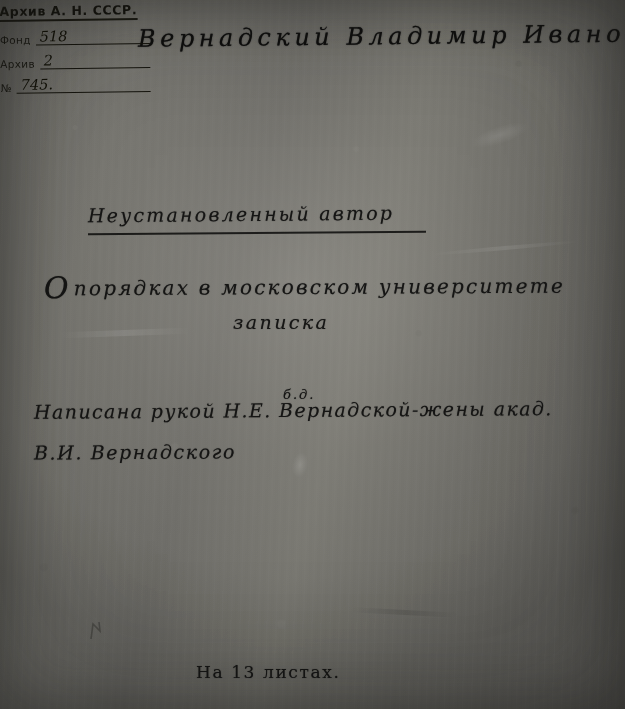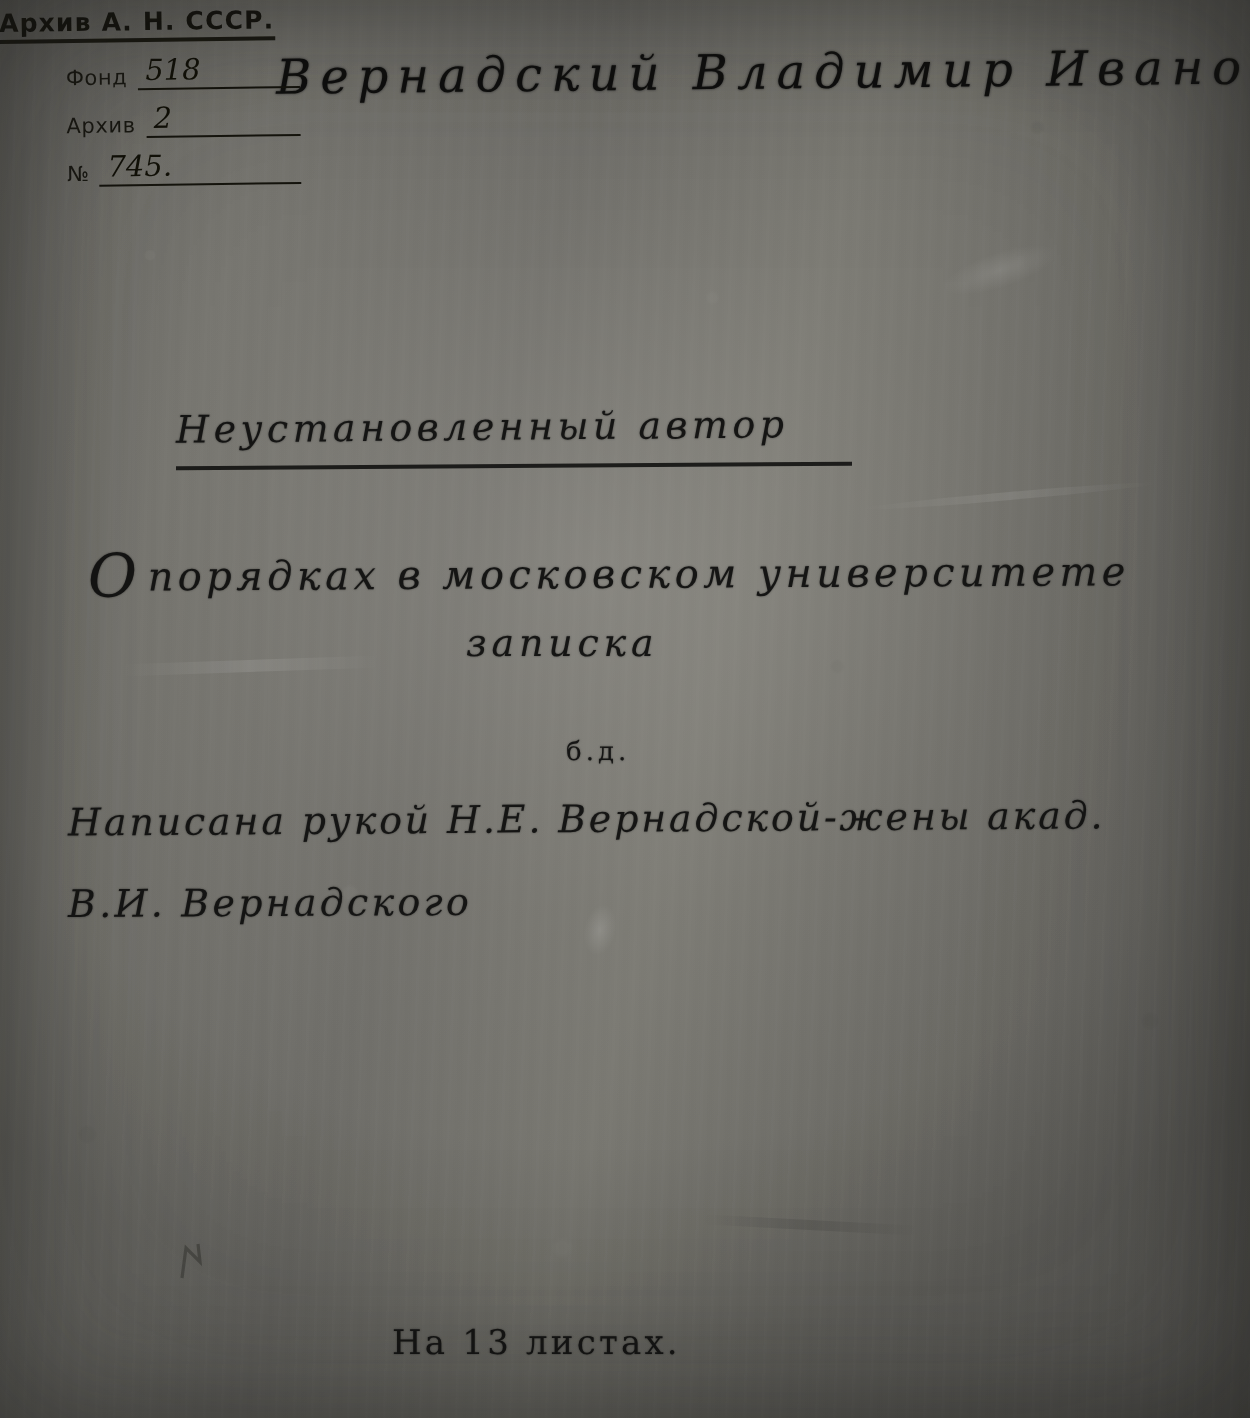--- a/index.html
+++ b/index.html
@@ -108,21 +108,20 @@
     display: flex;
     align-items: flex-end;
     margin-top: 7px;
     font-size: 11px;
     font-family: "DejaVu Sans", sans-serif;
     color: #1b1a14;
   }
   #stamp .row .lbl {
     font-size: 10.5px;
     letter-spacing: .3px;
-    padding-left: 33px;
   }
   #stamp .row .val {
     font-family: "DejaVu Serif", serif;
     font-size: 14.5px;
     font-style: italic;
     margin-left: 5px;
     padding: 0 10px 0 4px;
     border-bottom: 1.6px solid #17160f;
     flex: 1;
     color: #131209;
@@ -164,23 +163,24 @@
   }
   #line-title-2 {
     left: 233px;
     top: 311px;
     font-size: 19px;
     letter-spacing: 2.4px;
     font-style: italic;
   }
   #line-nodate {
     left: 283px;
-    top: 369px;
+    top: 387px;
     font-size: 13px;
     letter-spacing: 2px;
+    font-style: italic;
   }
 
   #note-1 {
     left: 34px;
     top: 399px;
     font-size: 19px;
     letter-spacing: 1.4px;
     font-style: italic;
     transform: rotate(-0.4deg);
   }

